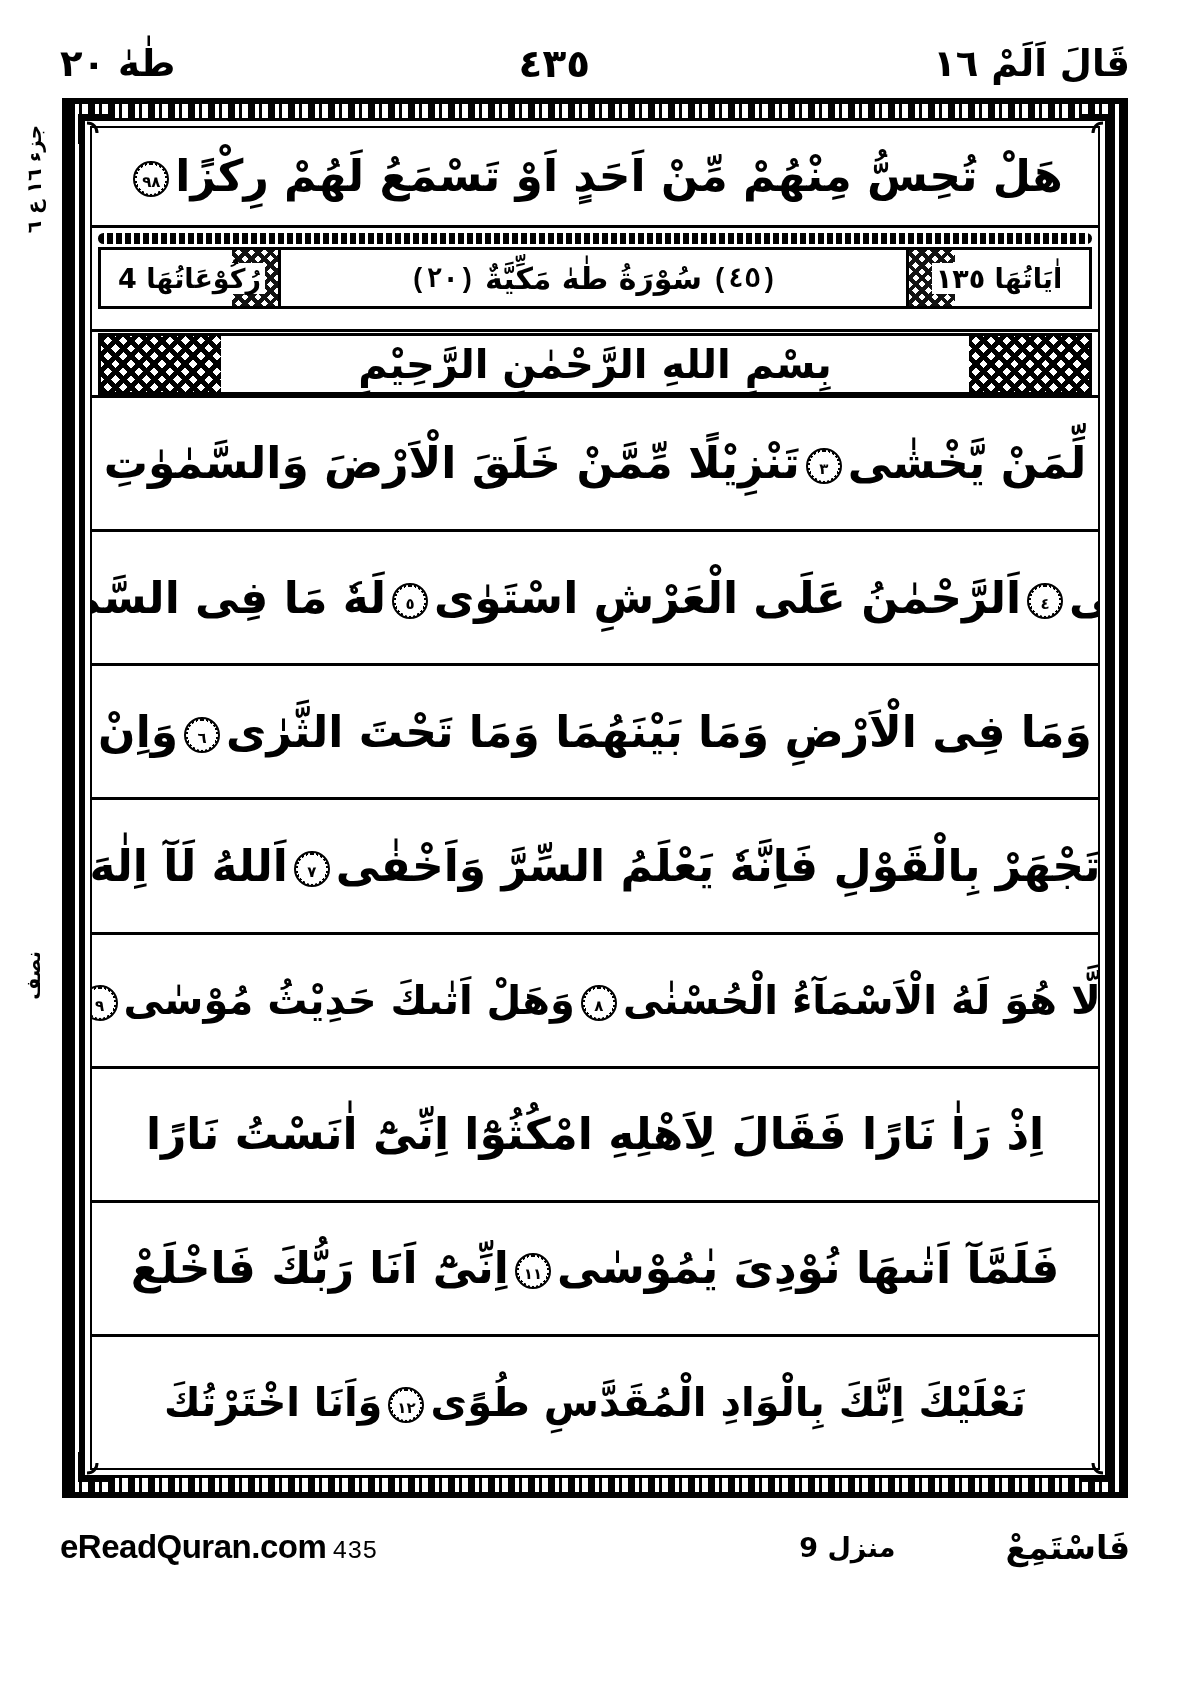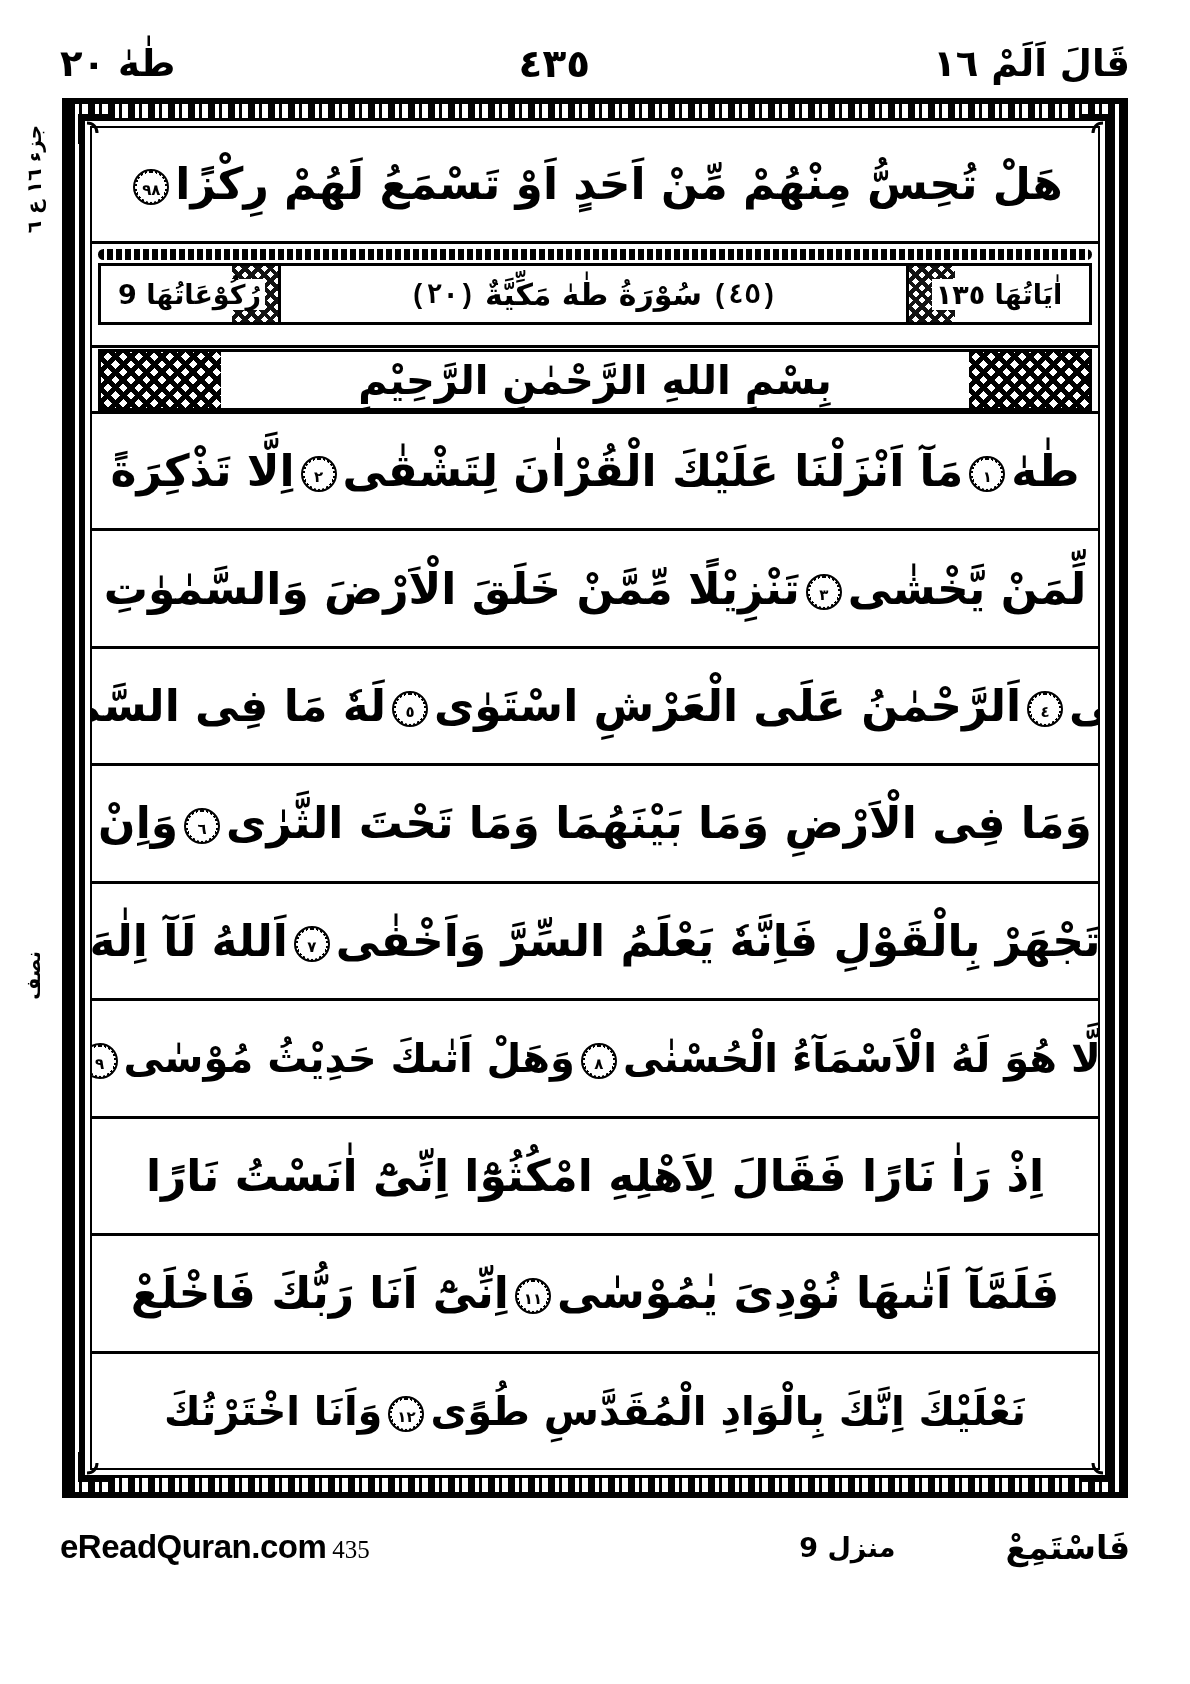--- a/index.html
+++ b/index.html
@@ -296,21 +296,21 @@
     direction: ltr;
   }
   .ft-brand {
     font-size: 33px;
     font-weight: bold;
     font-family: "Liberation Sans", sans-serif;
     letter-spacing: -0.5px;
   }
   .ft-pagenum {
     font-size: 25px;
-    font-family: Liberation Serif, serif;
+    font-family: Liberation Mono, monospace;
   }
 </style>
 </head>
 <body>
 
 <div class="page-header">
   <div class="hdr-item hdr-juz">قَالَ اَلَمْ ١٦</div>
   <div class="hdr-item hdr-page">٤٣٥</div>
   <div class="hdr-item hdr-surah">طٰهٰ ٢٠</div>
 </div>
@@ -337,58 +337,53 @@
   </div>
   <div class="corner c-br">
     <svg viewBox="0 0 34 34">
         <path d="M2 2h30v6H8v24H2z" fill="#000"></path>
         <path d="M11 11c6 0 10 4 10 10" stroke="#000" stroke-width="3" fill="none"></path>
       </svg>
   </div>
 
   <div class="frame-inner">
 
-    <div class="line" style="height:116px">
+    <div class="line" style="height:100px">
       <div class="ayah-text">
         <span>هَلْ تُحِسُّ مِنْهُمْ مِّنْ اَحَدٍ اَوْ تَسْمَعُ لَهُمْ رِكْزًا</span><span class="ayah-num"><span>٩٨</span></span>
       </div>
     </div>
 
     <div class="surah-banner" style="height:104px">
       <div class="beads"></div>
       <div class="banner-cells">
         <div class="bcell side">
           <span class="knot l"></span>
           <span style="position:relative;z-index:2;background:#fff;padding:0 4px">اٰیَاتُهَا ١٣٥</span>
         </div>
         <div class="bcell mid">
           <span class="paren-num">(٤٥)</span>
           <span>سُوْرَةُ طٰهٰ مَكِّيَّةٌ</span>
           <span class="paren-num">(٢٠)</span>
         </div>
         <div class="bcell side">
           <span class="knot r"></span>
-          <span style="position:relative;z-index:2;background:#fff;padding:0 4px">رُكُوْعَاتُهَا 9</span>
+          <span style="position:relative;z-index:2;background:#fff;padding:0 4px">رُكُوْعَاتُهَا 4</span>
         </div>
       </div>
     </div>
 
     <div class="bism-banner">
       <div class="bism-box">
         <span class="bism-orn r"></span>
         <span class="bism-orn l"></span>
         <span class="bism-text">بِسْمِ اللهِ الرَّحْمٰنِ الرَّحِيْمِ</span>
       </div>
     </div>
 
-    <div class="line" style="flex:1 1 0">
-      <div class="ayah-text">
-        <span>طٰهٰ</span><span class="ayah-num"><span>١</span></span><span>مَآ اَنْزَلْنَا عَلَيْكَ الْقُرْاٰنَ لِتَشْقٰى</span><span class="ayah-num"><span>٢</span></span><span>اِلَّا تَذْكِرَةً</span>
-      </div>
-    </div>
 
     <div class="line" style="flex:1 1 0">
       <div class="ayah-text">
         <span>لِّمَنْ يَّخْشٰى</span><span class="ayah-num"><span>٣</span></span><span>تَنْزِيْلًا مِّمَّنْ خَلَقَ الْاَرْضَ وَالسَّمٰوٰتِ</span>
       </div>
     </div>
 
     <div class="line" style="flex:1 1 0">
       <div class="ayah-text">
         <span>الْعُلٰى</span><span class="ayah-num"><span>٤</span></span><span>اَلرَّحْمٰنُ عَلَى الْعَرْشِ اسْتَوٰى</span><span class="ayah-num"><span>٥</span></span><span>لَهٗ مَا فِى السَّمٰوٰتِ</span>

